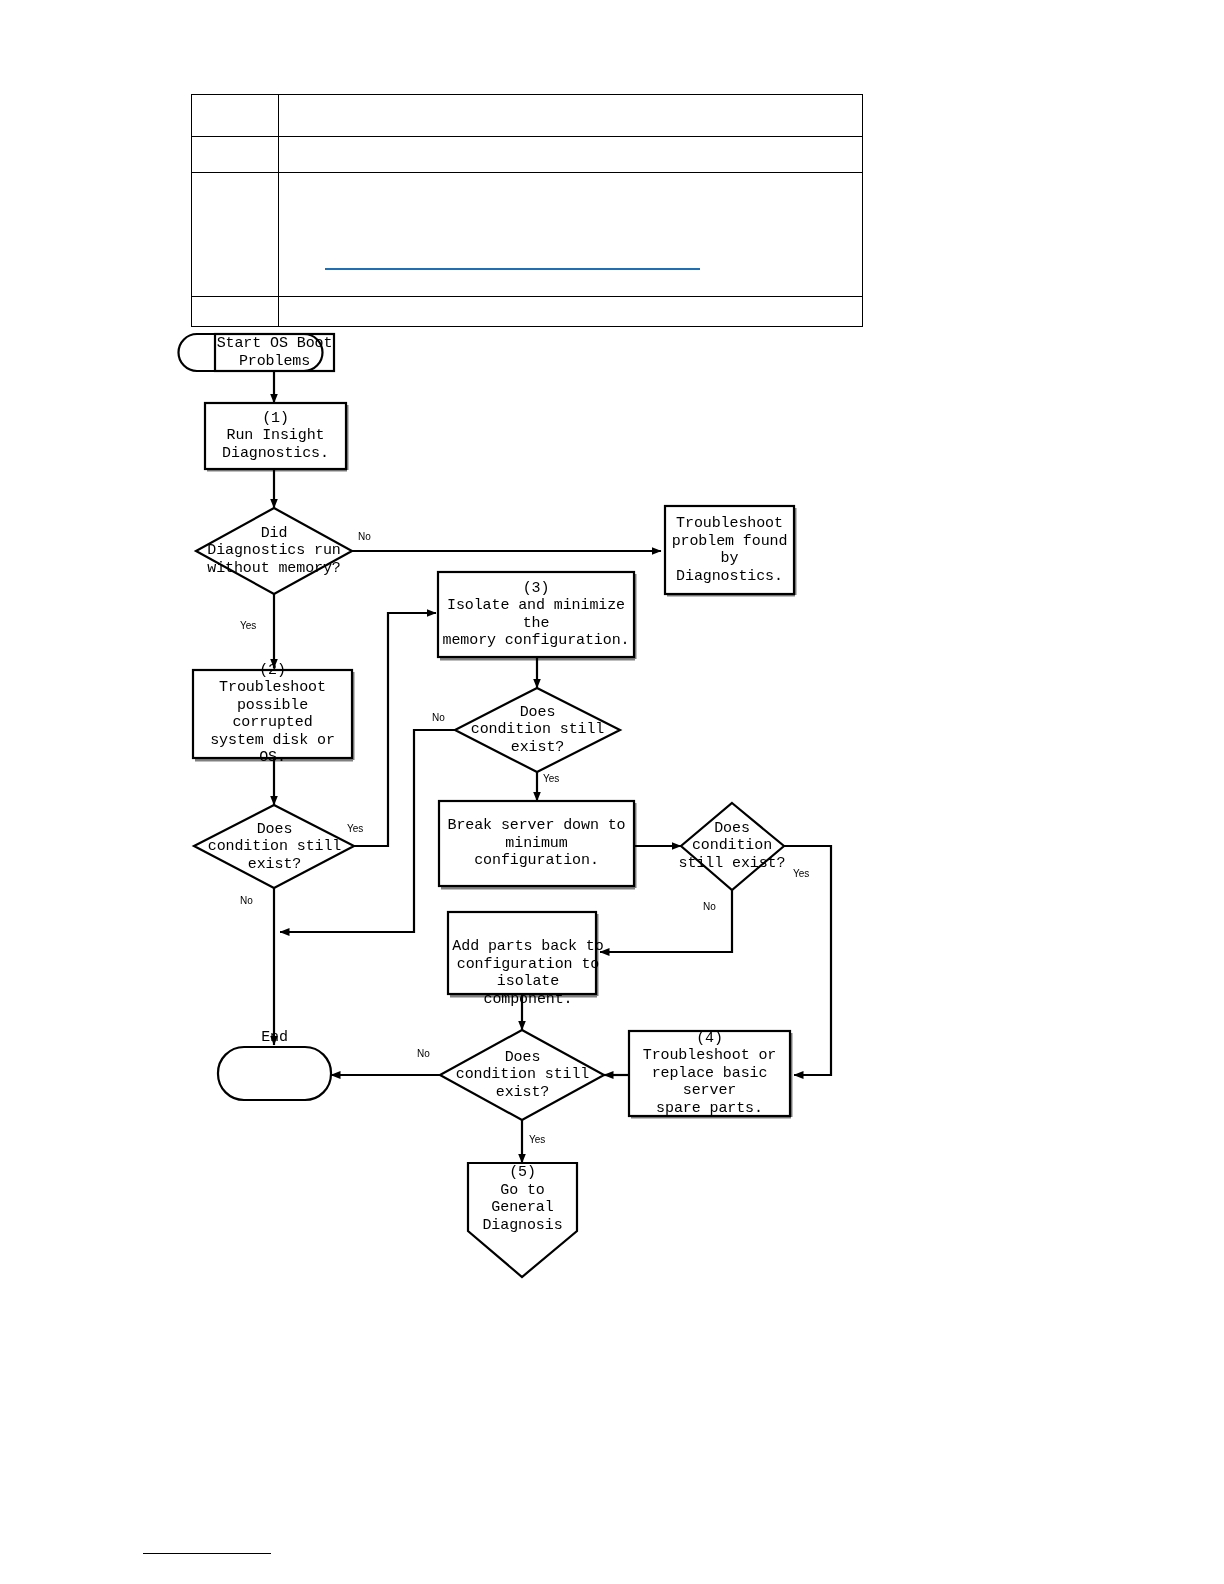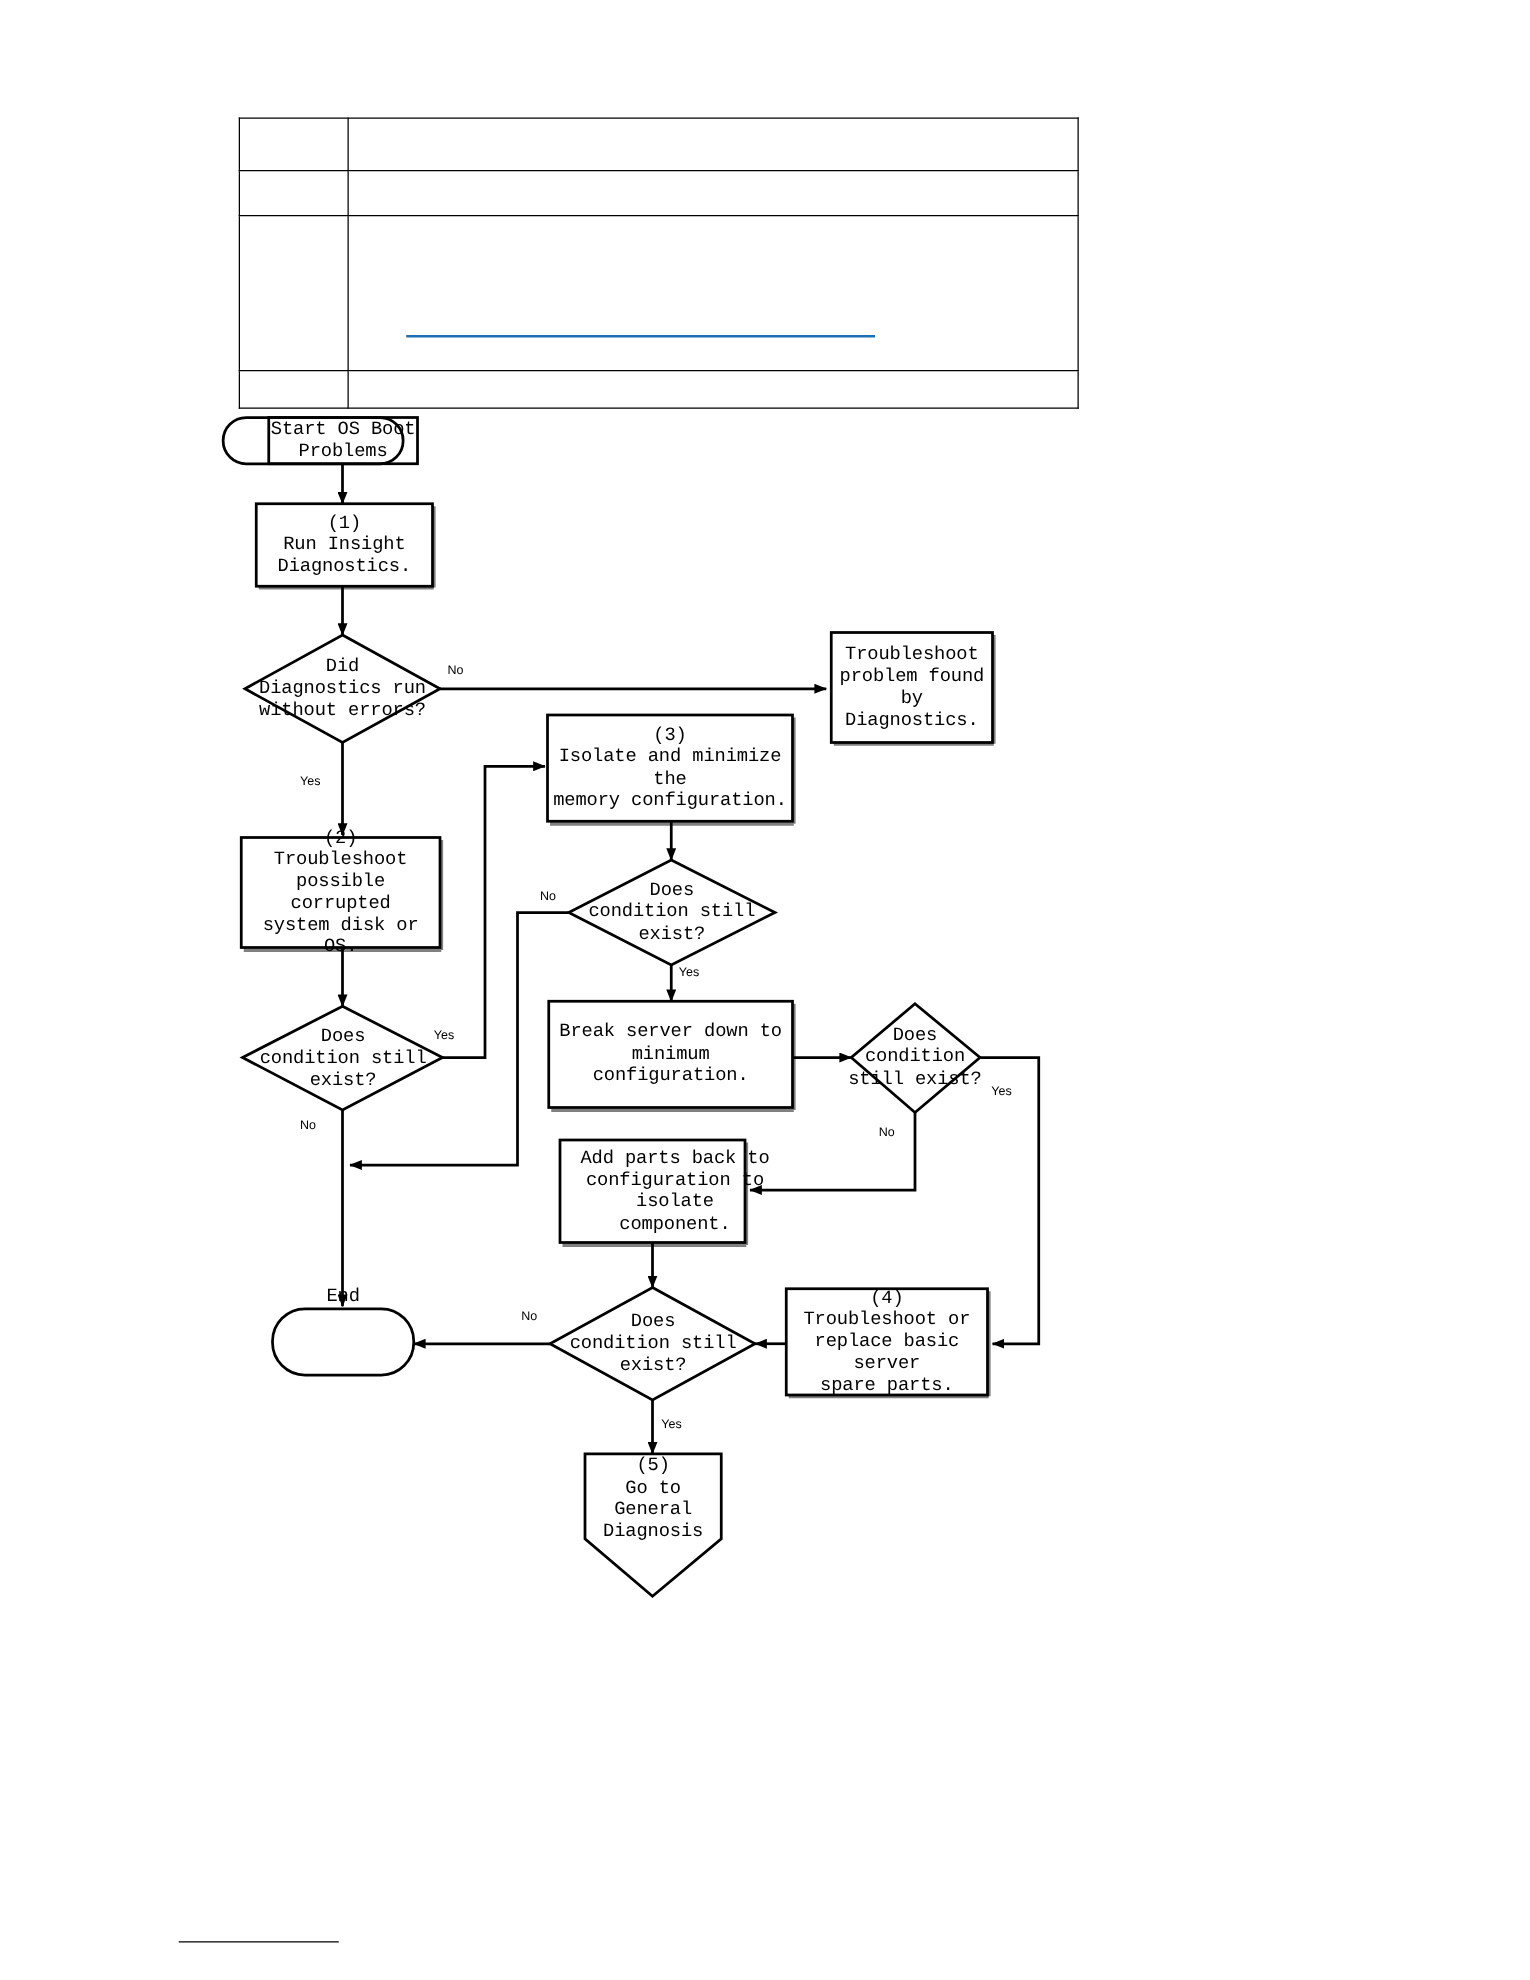--- a/index.html
+++ b/index.html
@@ -226,21 +226,21 @@
 
 <div class="node-text" style="left:215px; top:334px; width:119px; height:37px;">Start OS Boot
 Problems</div>
 
 <div class="node-text" style="left:205px; top:403px; width:141px; height:66px;">(1)
 Run Insight
 Diagnostics.</div>
 
 <div class="node-text" style="left:189px; top:514px; width:170px; height:74px;">Did
 Diagnostics run
-without errors?</div>
+without memory?</div>
 
 <div class="node-text" style="left:665px; top:506px; width:129px; height:88px;">Troubleshoot
 problem found
 by Diagnostics.</div>
 
 <div class="node-text" style="left:438px; top:572px; width:196px; height:85px;">(3)
 Isolate and minimize the
 memory configuration.</div>
 
 <div class="node-text" style="left:193px; top:670px; width:159px; height:88px;">(2)
@@ -256,21 +256,21 @@
 condition still
 exist?</div>
 
 <div class="node-text" style="left:439px; top:801px; width:195px; height:85px;">Break server down to
 minimum configuration.</div>
 
 <div class="node-text" style="left:677px; top:809px; width:110px; height:74px;">Does
 condition
 still exist?</div>
 
-<div class="node-text" style="left:448px; top:912px; width:160px; height:82px;padding-left:12px;">Add parts back to
+<div class="node-text" style="left:448px; top:932px; width:160px; height:82px;">Add parts back to
 configuration to
 isolate component.</div>
 
 <div class="node-text" style="left:445px; top:1039px; width:155px; height:72px;">Does
 condition still
 exist?</div>
 
 <div class="node-text" style="left:629px; top:1031px; width:161px; height:85px;">(4)
 Troubleshoot or
 replace basic server

